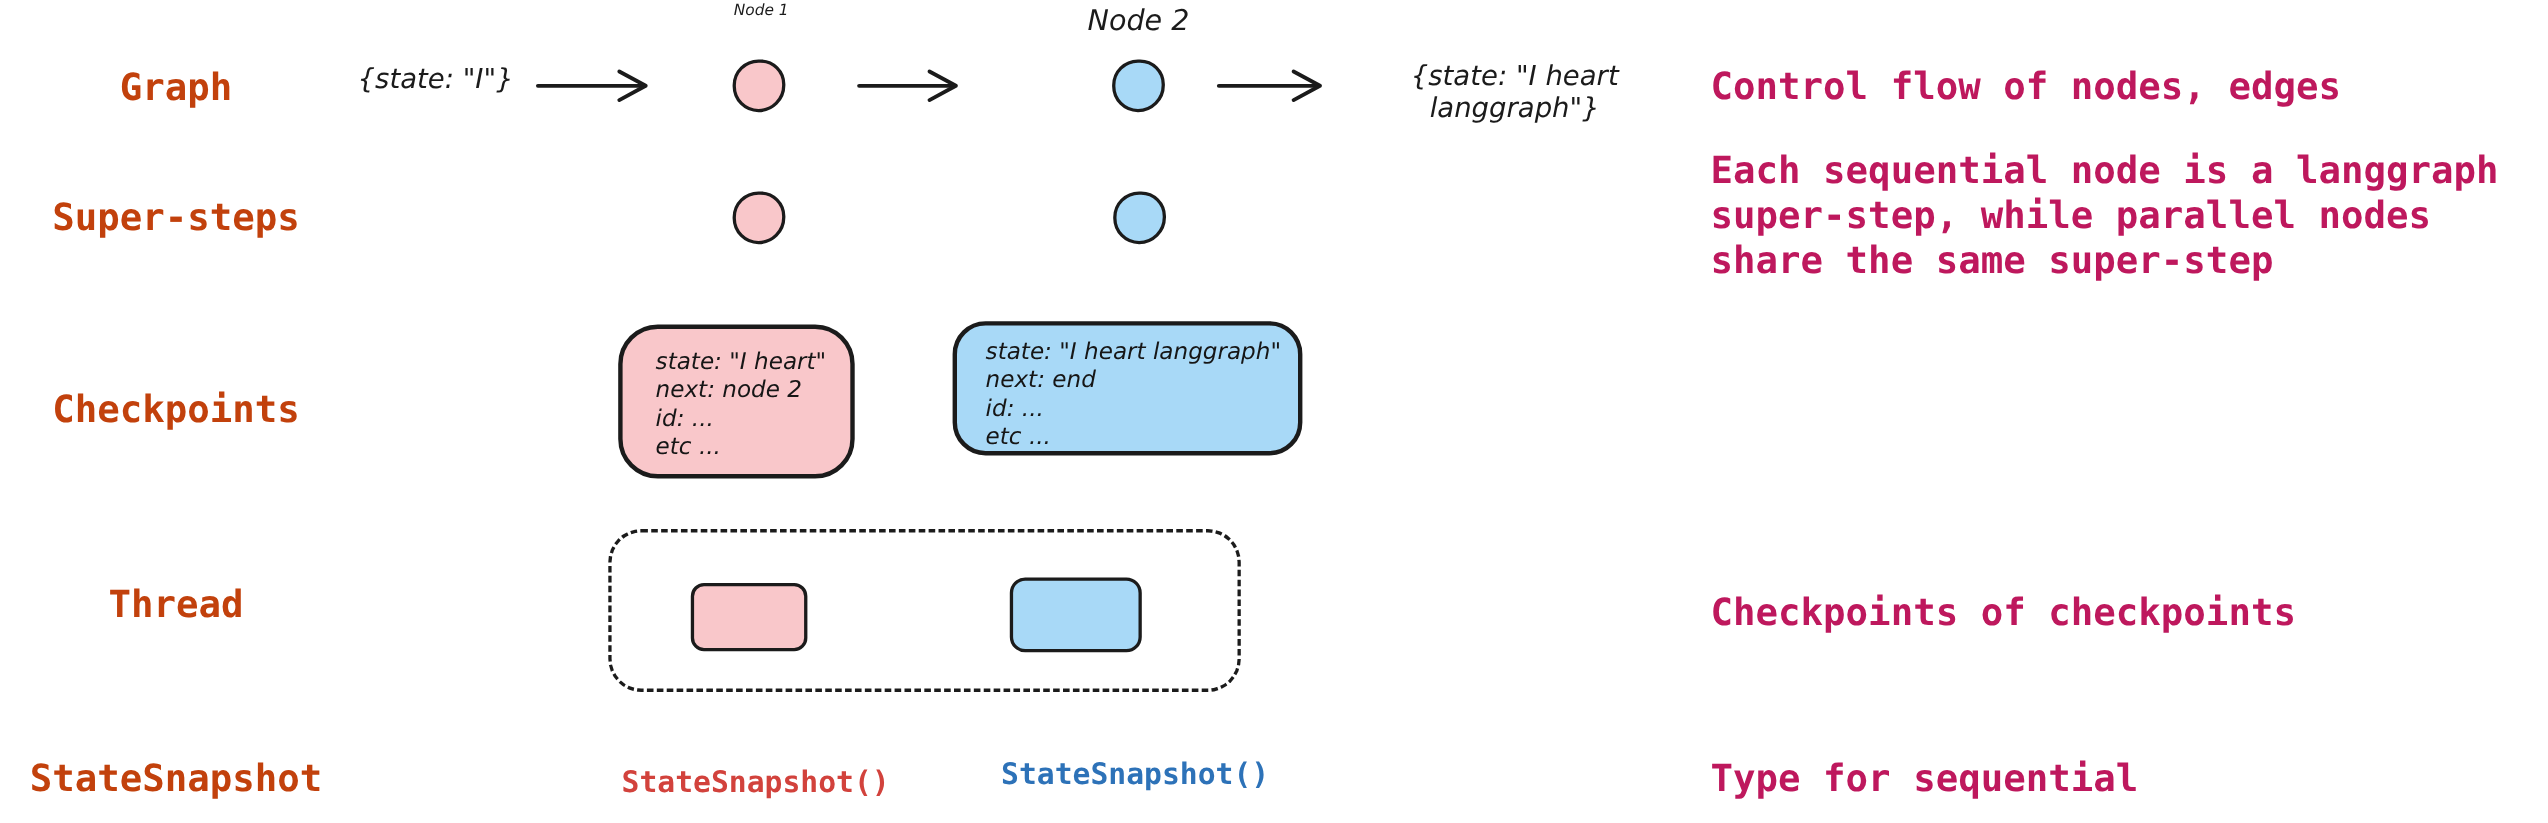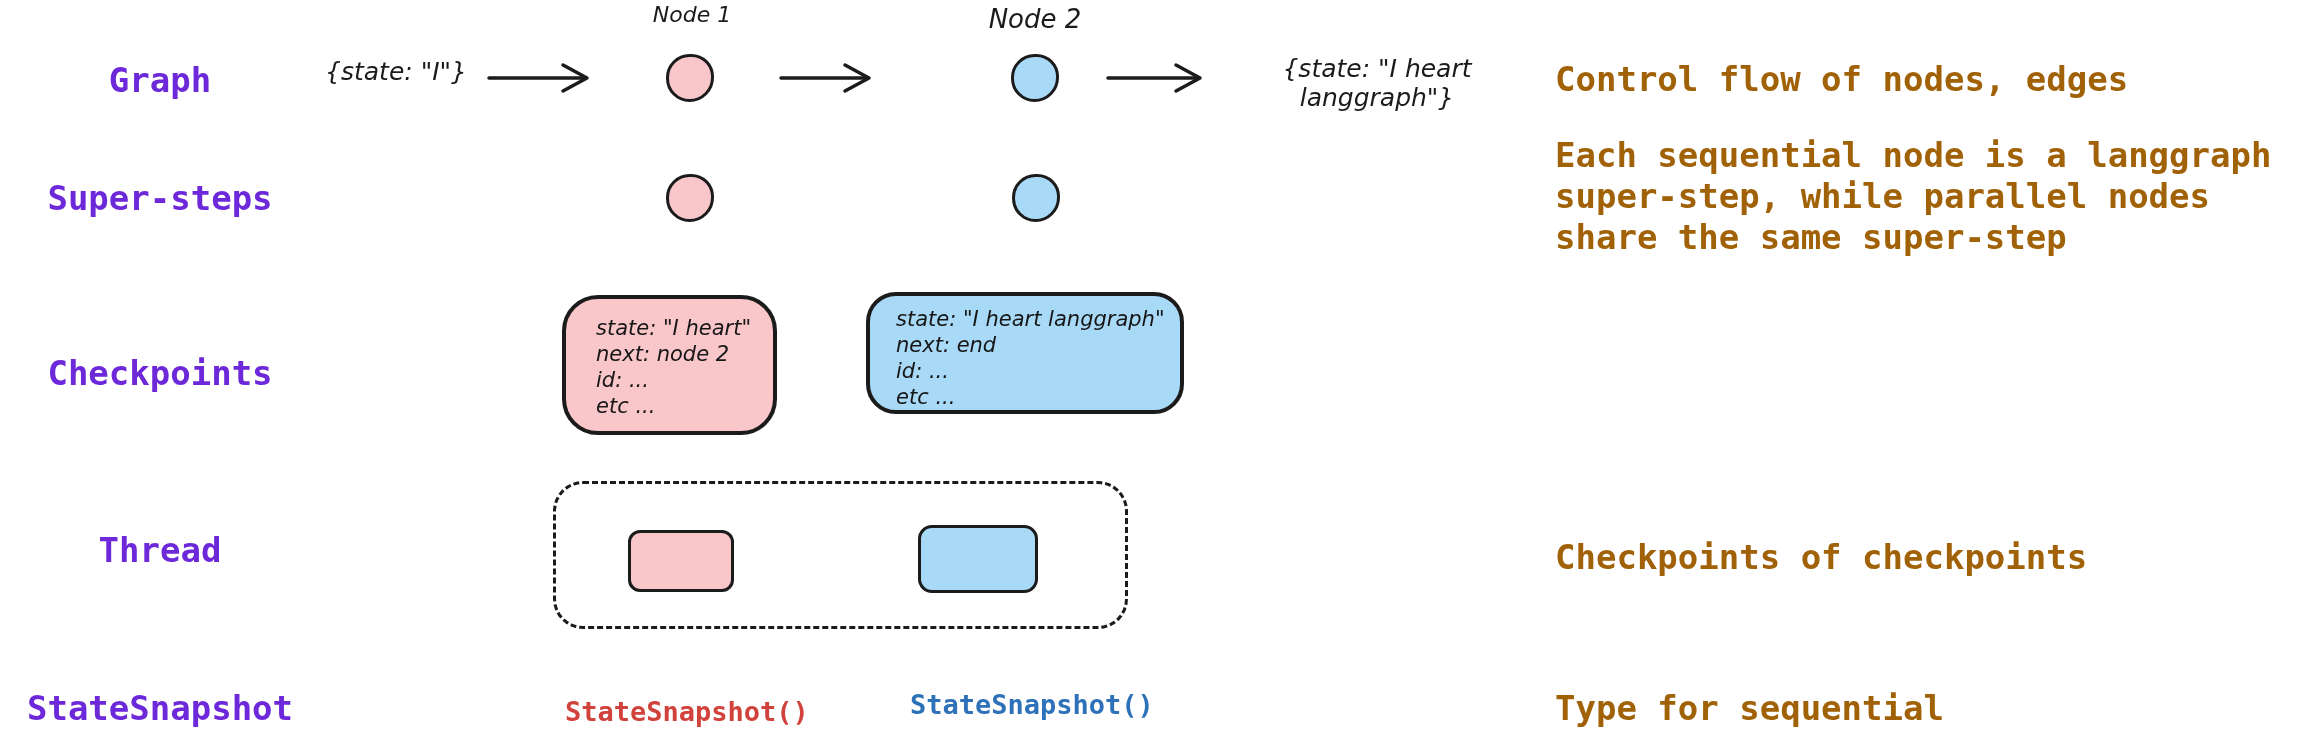--- a/index.html
+++ b/index.html
@@ -3,26 +3,26 @@
 <meta charset="utf-8">
 <style>
   html,body { margin:0; padding:0; background:#ffffff; }
   .canvas {
     position:relative; width:2316px; height:748px; background:#ffffff;
     overflow:hidden; color:#1f1f1f;
   }
   .row-label {
     position:absolute; left:0; width:320px; text-align:center;
     font-family:"DejaVu Sans Mono", monospace; font-weight:700;
-    font-size:34px; line-height:46px; color:#6d28d9;
+    font-size:34px; line-height:46px; color:#c2410c;
   }
   .row-desc {
     position:absolute; left:1555px;
     font-family:"DejaVu Sans Mono", monospace; font-weight:700;
-    font-size:34px; line-height:41px; white-space:pre-line; color:#a16207;
+    font-size:34px; line-height:41px; white-space:pre-line; color:#be185d;
   }
   .hand {
     position:absolute; font-family:"DejaVu Sans", sans-serif; font-style:italic;
     color:#1b1b1b; text-align:center;
   }
   .circle {
     position:absolute; width:48px; height:48px; border-radius:50% 48% 52% 50%;
     border:3.5px solid #1b1b1b; box-sizing:border-box;
   }
   .pink-fill { background:#f9c7ca; }
@@ -67,21 +67,21 @@
   <div class="row-desc" style="top:537px">Checkpoints of checkpoints</div>
   <div class="row-desc" style="top:688px">Type for sequential</div>
 
   <div class="hand" style="left:316px; top:57px; width:160px; font-size:25px;">{state: "I"}</div>
 
   <svg class="arrow" style="left:487px; top:60px;" width="108" height="36" viewBox="0 0 108 36">
     <line x1="2" y1="18" x2="98" y2="18" stroke="#1b1b1b" stroke-width="3.5" stroke-linecap="round"></line>
     <polyline points="76,5 100,18 76,31" fill="none" stroke="#1b1b1b" stroke-width="3.5" stroke-linecap="round" stroke-linejoin="round"></polyline>
   </svg>
 
-  <div class="hand" style="left:630px; top:2px; width:124px; font-size:22px;">Node 1</div>
+  <div class="hand" style="left:630px; top:2px; width:124px; font-size:14px;">Node 1</div>
   <div class="circle pink-fill" style="left:666px; top:54px;"></div>
 
   <svg class="arrow" style="left:779px; top:60px;" width="98" height="36" viewBox="0 0 98 36">
     <line x1="2" y1="18" x2="88" y2="18" stroke="#1b1b1b" stroke-width="3.5" stroke-linecap="round"></line>
     <polyline points="66,5 90,18 66,31" fill="none" stroke="#1b1b1b" stroke-width="3.5" stroke-linecap="round" stroke-linejoin="round"></polyline>
   </svg>
 
   <div class="hand" style="left:973px; top:4px; width:124px; font-size:26px;">Node 2</div>
   <div class="circle blue-fill" style="left:1011px; top:54px;"></div>
 

